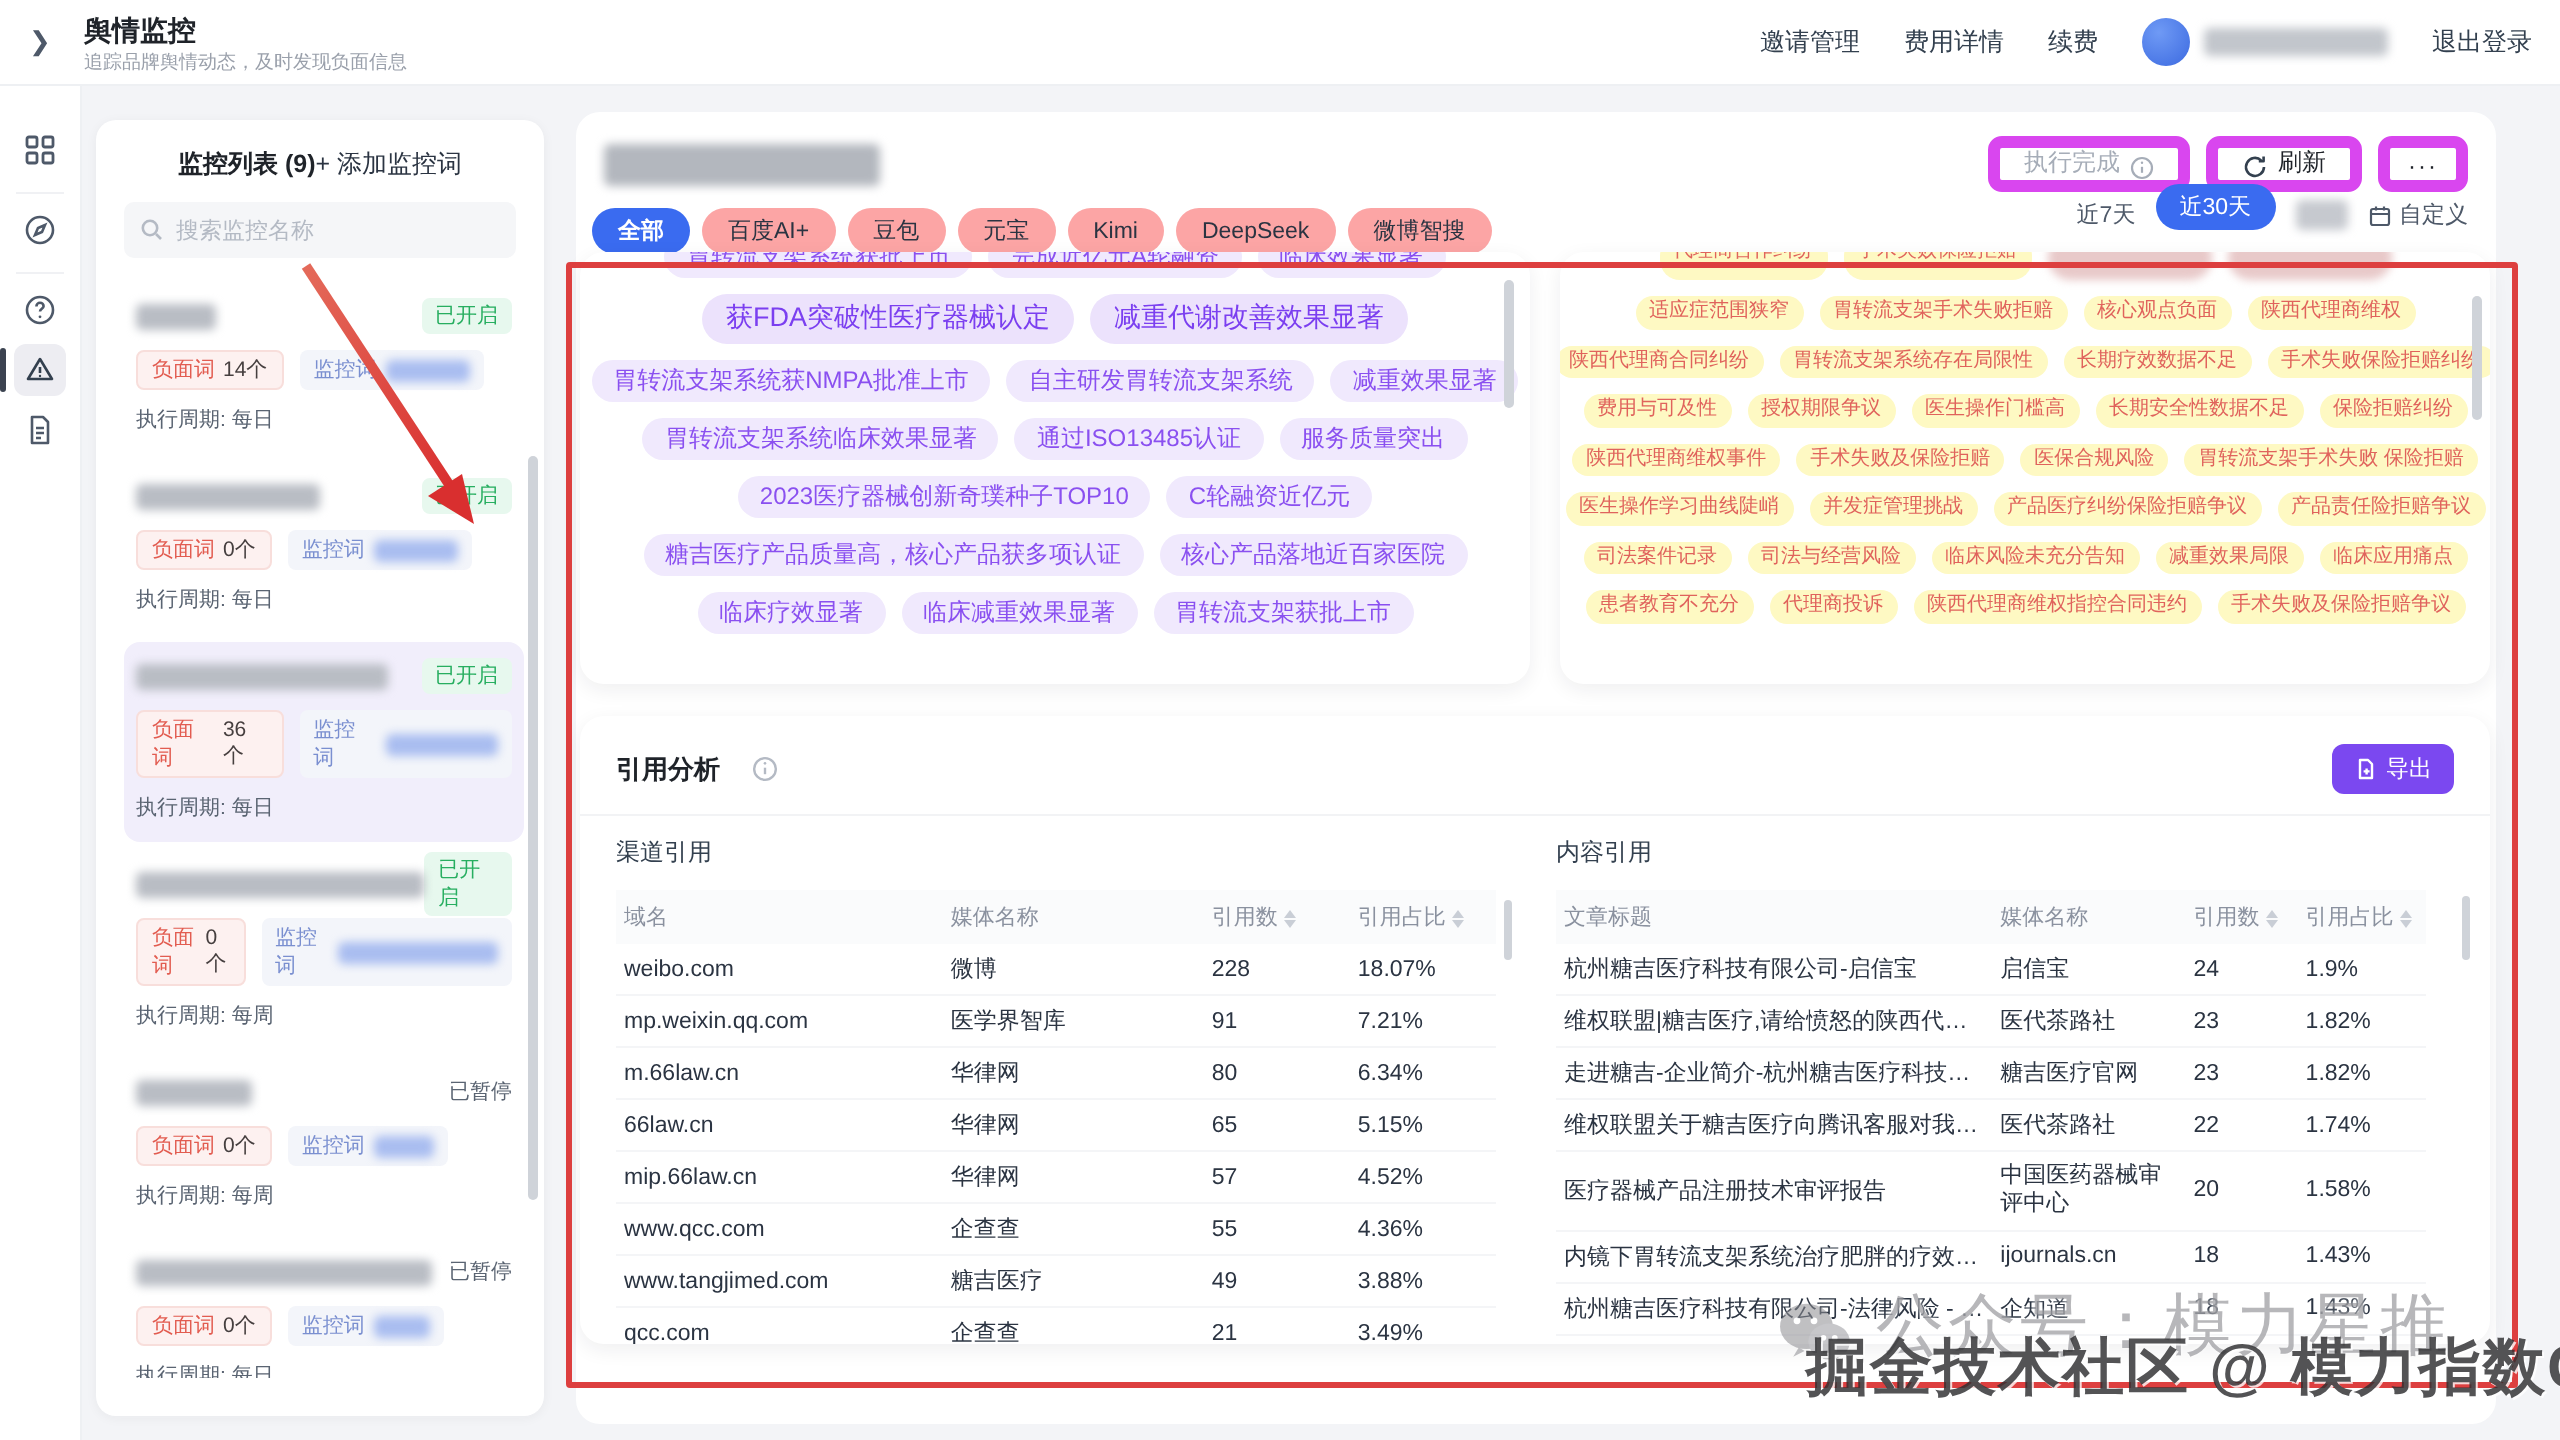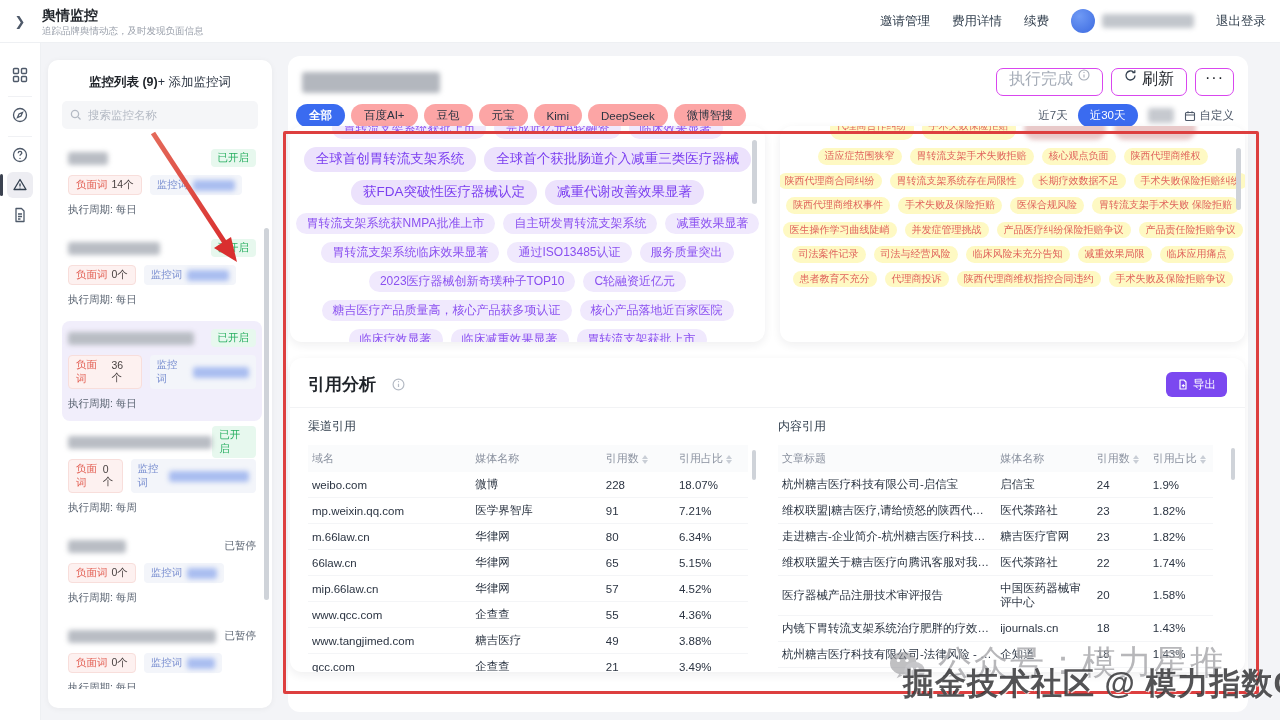--- a/index.html
+++ b/index.html
@@ -37,44 +37,44 @@
   .neg-badge{display:flex;align-items:center;gap:4px;background:#fdf1f0;border:1px solid #f8dedb;border-radius:4px;padding:2px 7px;font-size:10.5px}
   .neg-badge .nl{color:#e25c50}
   .neg-badge .nc{color:#463f3f}
   .kw-badge{display:flex;align-items:center;gap:5px;background:#f3f5fa;border-radius:4px;padding:2px 7px;font-size:10.5px;color:#7a8fd0}
   .kw-blur{height:11px;background:#a9bdf0}
   .mrow3{margin-top:8px;font-size:10.5px;color:#5a6472}
   
   .main-card{position:absolute;left:288px;top:56px;width:960px;height:656px;background:#fff;border-radius:12px;z-index:1}
   .title-blur{position:absolute;left:14px;top:16px;width:138px;height:21px;background:#b3b7be}
   .toolbar{position:absolute;right:14px;top:12px;display:flex;gap:8px;align-items:center}
-  .tbtn{height:28px;border:1px solid #d946ef;background:#fff;border-radius:7px;display:flex;align-items:flex-start;gap:5px;padding:0 12px;font-size:16px;color:#1f2329;cursor:pointer}
+  .tbtn{height:28px;border:6px solid #d946ef;background:#fff;border-radius:7px;display:flex;align-items:flex-end;gap:5px;padding:0 12px;font-size:12px;color:#1f2329;cursor:pointer}
   .tbtn.dim{color:#a6adb8}
   .tabs{position:absolute;left:8px;top:48px;display:flex;gap:6px;align-items:center}
   .tab{height:23px;display:flex;align-items:center;padding:0 13px;border-radius:12px;font-size:11.5px;color:#2b3442;background:#fca5a5;cursor:pointer}
   .tab.sel{background:#3a6bf0;color:#fff;font-weight:bold}
-  .dates{position:absolute;right:14px;top:48px;display:flex;gap:10px;align-items:center;font-size:11.5px;color:#4e5969}
+  .dates{position:absolute;right:14px;top:36px;display:flex;gap:10px;align-items:flex-end;font-size:11.5px;color:#4e5969}
   .d30{background:#3a6bf0;color:#fff;border-radius:12px;padding:4px 12px;cursor:pointer}
   .date-blur{width:26px;height:15px;background:#c6c9cf}
   .custom{display:flex;gap:4px;align-items:center;cursor:pointer}
   
   .cloud-card{position:absolute;top:70px;height:216px;background:#fff;border-radius:12px;box-shadow:0 3px 10px rgba(31,35,41,.07);overflow:hidden}
   .cloud-left{left:2px;width:475px}
   .cloud-right{left:492px;width:465px}
   .cloud{display:flex;flex-direction:column;gap:8px;align-items:center;margin-top:-8px;padding-top:0}
   .trow{display:flex;gap:8px;justify-content:center;white-space:nowrap}
   .tag{border-radius:13px;padding:3px 11px;font-size:12px;line-height:1.25}
   .tag.purple{color:#8a50f0;background:#f0e9fd}
   .tag.purple.lg{font-size:13.5px;padding:4px 12px;color:#7b3ff0;background:#ece2fc}
   .tag.pink{color:#e0635c;background:#fef9c3;font-size:10px;padding:2px 7px;border-radius:10px}
   .tag.blur-tag{background:#e8c9c9;width:60px;height:16px;filter:blur(2px)}
   
   .cite-card{position:absolute;left:2px;top:302px;width:955px;height:314px;background:#fff;border-radius:12px;box-shadow:0 3px 10px rgba(31,35,41,.07);overflow:hidden}
   .cite-head{display:flex;justify-content:space-between;align-items:center;padding:14px 18px 10px 18px;border-bottom:1px solid #f2f3f5}
-  .cite-title{font-size:17px;font-weight:bold;display:flex;align-items:center;gap:16px}
+  .cite-title{font-size:13px;font-weight:bold;display:flex;align-items:center;gap:16px}
   .export-btn{background:#7b48f0;color:#fff;border:none;border-radius:6px;height:25px;display:flex;align-items:center;gap:5px;padding:0 11px;font-size:11.5px;cursor:pointer}
   .cols{display:flex;gap:30px;padding:10px 18px 0 18px}
   .col-l{width:440px}
   .col-r{width:435px}
   .sub-title{font-size:12px;color:#33404f;margin-bottom:10px}
   table{border-collapse:collapse;width:100%;table-layout:fixed}
   th{font-size:11px;color:#8a919f;font-weight:normal;text-align:left;padding:6px 4px;background:#fafbfc}
   td{font-size:11.5px;color:#2b3442;padding:5px 4px;border-bottom:1px solid #f4f5f7;overflow:hidden;text-overflow:ellipsis;white-space:nowrap}
   td.wrap{white-space:normal;line-height:1.25}
   .sort{display:inline-flex;flex-direction:column;gap:1px;margin-left:3px;vertical-align:middle}
@@ -322,24 +322,20 @@
   </div>
 
   <div class="cloud-card cloud-left">
     <div class="cloud">
         <div class="trow">
           <span class="tag purple">胃转流支架系统获批上市</span>
           <span class="tag purple">完成近亿元A轮融资</span>
           <span class="tag purple">临床效果显著</span>
         </div>
         <div class="trow">
-          <span class="tag purple lg">全球首创胃转流支架系统</span>
-          <span class="tag purple lg">全球首个获批肠道介入减重三类医疗器械</span>
-        </div>
-        <div class="trow">
           <span class="tag purple lg">获FDA突破性医疗器械认定</span>
           <span class="tag purple lg">减重代谢改善效果显著</span>
         </div>
         <div class="trow">
           <span class="tag purple">胃转流支架系统获NMPA批准上市</span>
           <span class="tag purple">自主研发胃转流支架系统</span>
           <span class="tag purple">减重效果显著</span>
         </div>
         <div class="trow">
           <span class="tag purple">胃转流支架系统临床效果显著</span>
@@ -373,20 +369,27 @@
           <span class="tag pink">适应症范围狭窄</span>
           <span class="tag pink">胃转流支架手术失败拒赔</span>
           <span class="tag pink">核心观点负面</span>
           <span class="tag pink">陕西代理商维权</span>
         </div>
         <div class="trow">
           <span class="tag pink">陕西代理商合同纠纷</span>
           <span class="tag pink">胃转流支架系统存在局限性</span>
           <span class="tag pink">长期疗效数据不足</span>
           <span class="tag pink">手术失败保险拒赔纠纷</span>
+        </div>
+        <div class="trow">
+          <span class="tag pink">费用与可及性</span>
+          <span class="tag pink">授权期限争议</span>
+          <span class="tag pink">医生操作门槛高</span>
+          <span class="tag pink">长期安全性数据不足</span>
+          <span class="tag pink">保险拒赔纠纷</span>
         </div>
         <div class="trow">
           <span class="tag pink">陕西代理商维权事件</span>
           <span class="tag pink">手术失败及保险拒赔</span>
           <span class="tag pink">医保合规风险</span>
           <span class="tag pink">胃转流支架手术失败 保险拒赔</span>
         </div>
         <div class="trow">
           <span class="tag pink">医生操作学习曲线陡峭</span>
           <span class="tag pink">并发症管理挑战</span>

